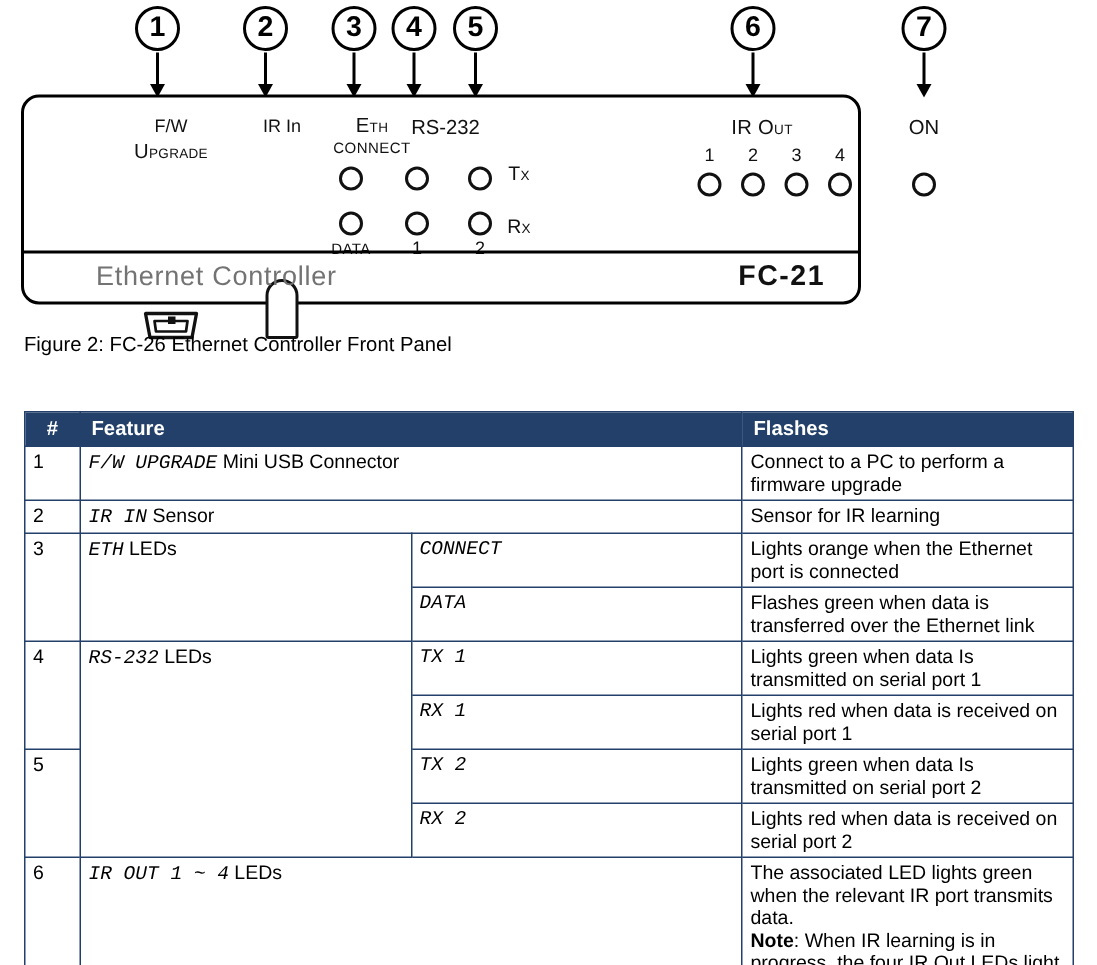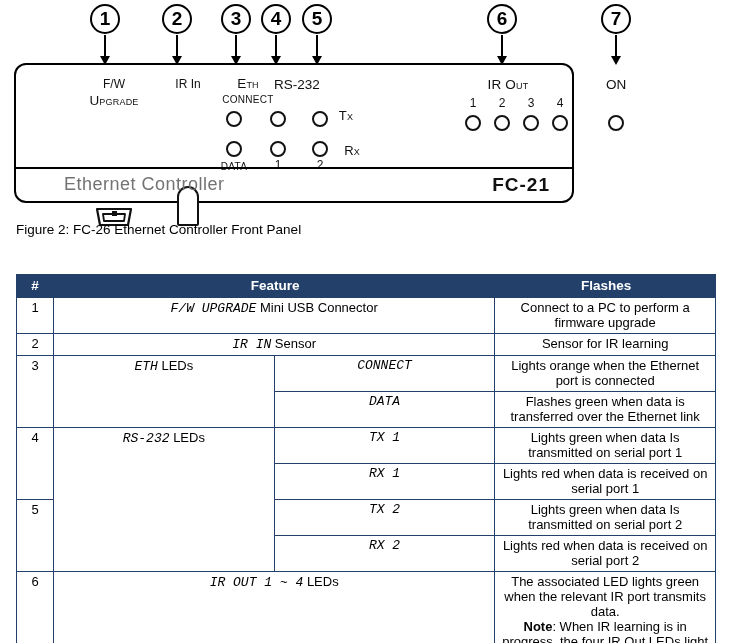--- a/index.html
+++ b/index.html
@@ -166,21 +166,21 @@
     top: 274px;
     width: 700px;
     border-collapse: collapse;
     table-layout: fixed;
     font-size: 13px;
   }
   #feature-table td, #feature-table th {
     border: 1.3px solid #22406A;
     padding: 2px 5px 3px 5px;
     vertical-align: top;
-    text-align: center;
+    text-align: left;
     line-height: 15px;
   }
   #feature-table thead th {
     background: #22406A;
     color: #ffffff;
     font-weight: bold;
     font-size: 13.5px;
     padding: 3px 5px 4px 7px;
     border-color: #22406A;
   }
@@ -252,21 +252,21 @@
   <div class="plabel tiny" style="left:190px; top:95px; width:56px;">DATA</div>
 
   <div class="plabel" style="left:248px; top:13px; width:66px; font-size:13.5px;">RS-232</div>
   <div class="led" style="left:254px; top:46px;"></div>
   <div class="led" style="left:254px; top:76px;"></div>
   <div class="plabel num" style="left:252px; top:94px; width:20px;">1</div>
   <div class="led" style="left:296px; top:46px;"></div>
   <div class="led" style="left:296px; top:76px;"></div>
   <div class="plabel num" style="left:294px; top:94px; width:20px;">2</div>
   <div class="plabel small-caps" style="left:316px; top:44px; width:28px; text-align:center; font-size:13px;">Tx</div>
-  <div class="plabel small-caps" style="left:316px; top:79px; width:28px; text-align:right; font-size:13px;">Rx</div>
+  <div class="plabel small-caps" style="left:316px; top:79px; width:28px; text-align:center; font-size:13px;">Rx</div>
 
   <div class="plabel small-caps" style="left:452px; top:13px; width:80px; font-size:13.5px;">IR Out</div>
   <div class="plabel num" style="left:447px; top:32px; width:20px;">1</div>
   <div class="plabel num" style="left:476px; top:32px; width:20px;">2</div>
   <div class="plabel num" style="left:505px; top:32px; width:20px;">3</div>
   <div class="plabel num" style="left:534px; top:32px; width:20px;">4</div>
   <div class="led" style="left:449px; top:50px;"></div>
   <div class="led" style="left:478px; top:50px;"></div>
   <div class="led" style="left:507px; top:50px;"></div>
   <div class="led" style="left:536px; top:50px;"></div>

